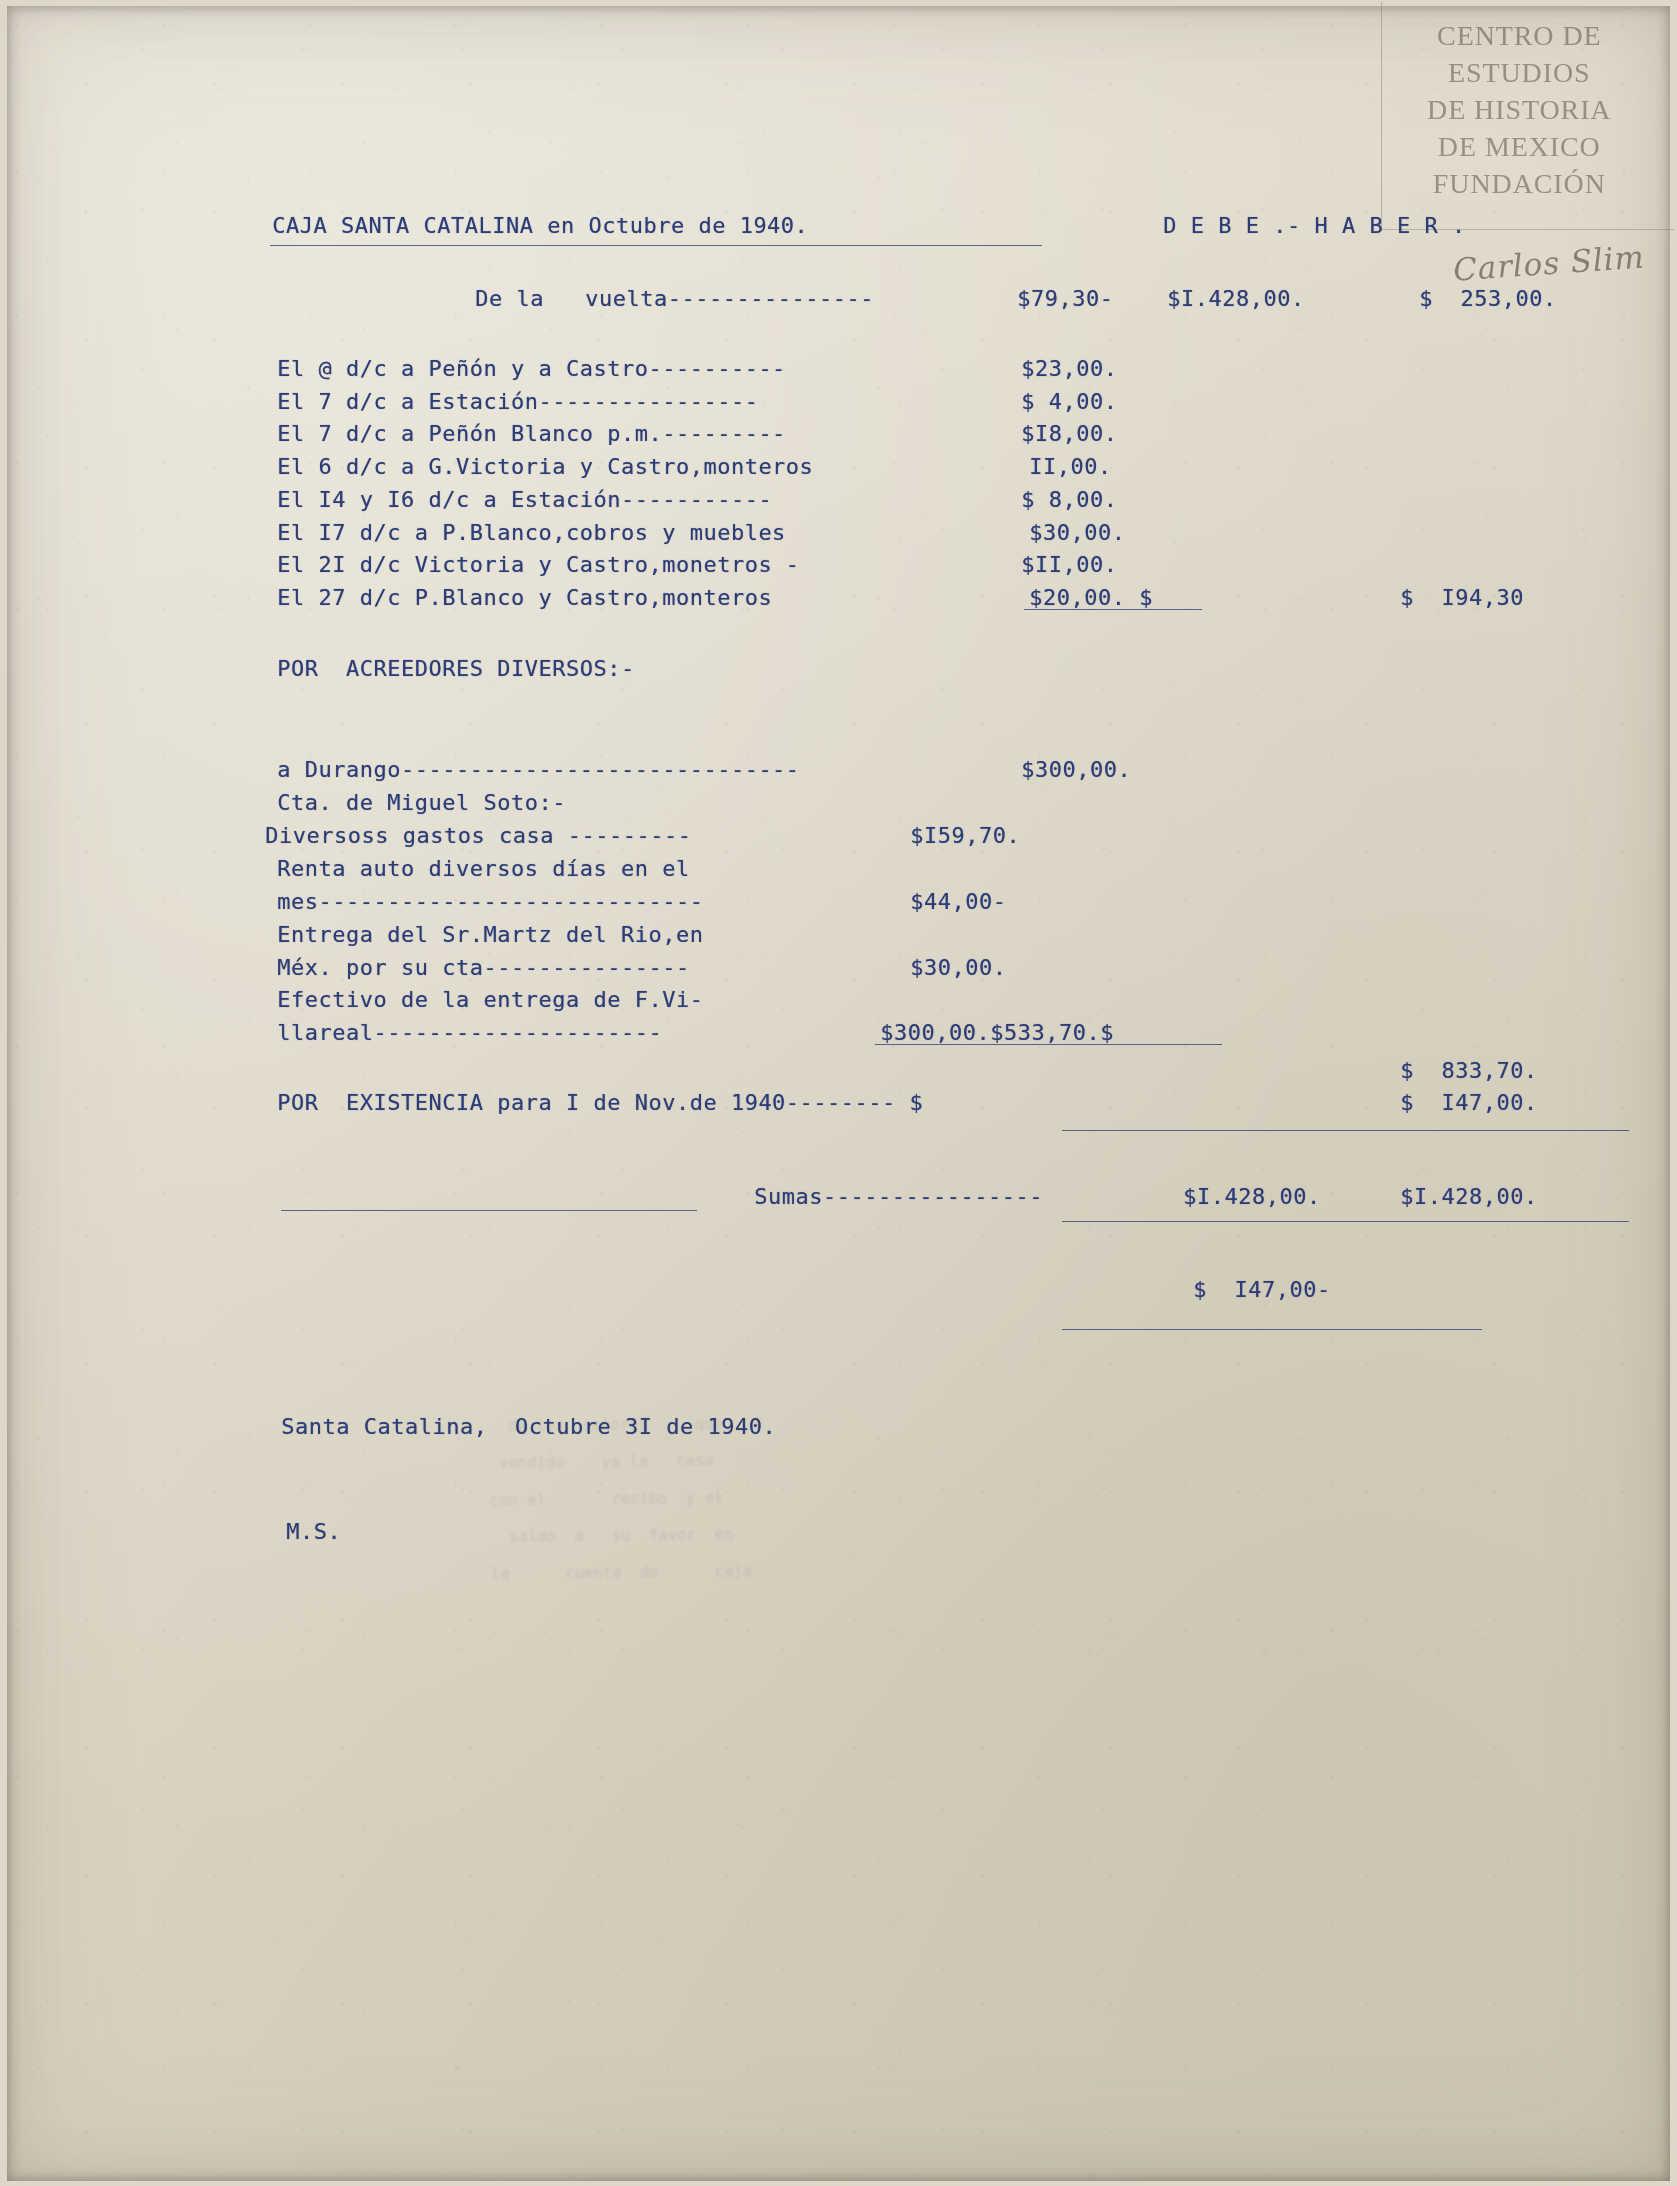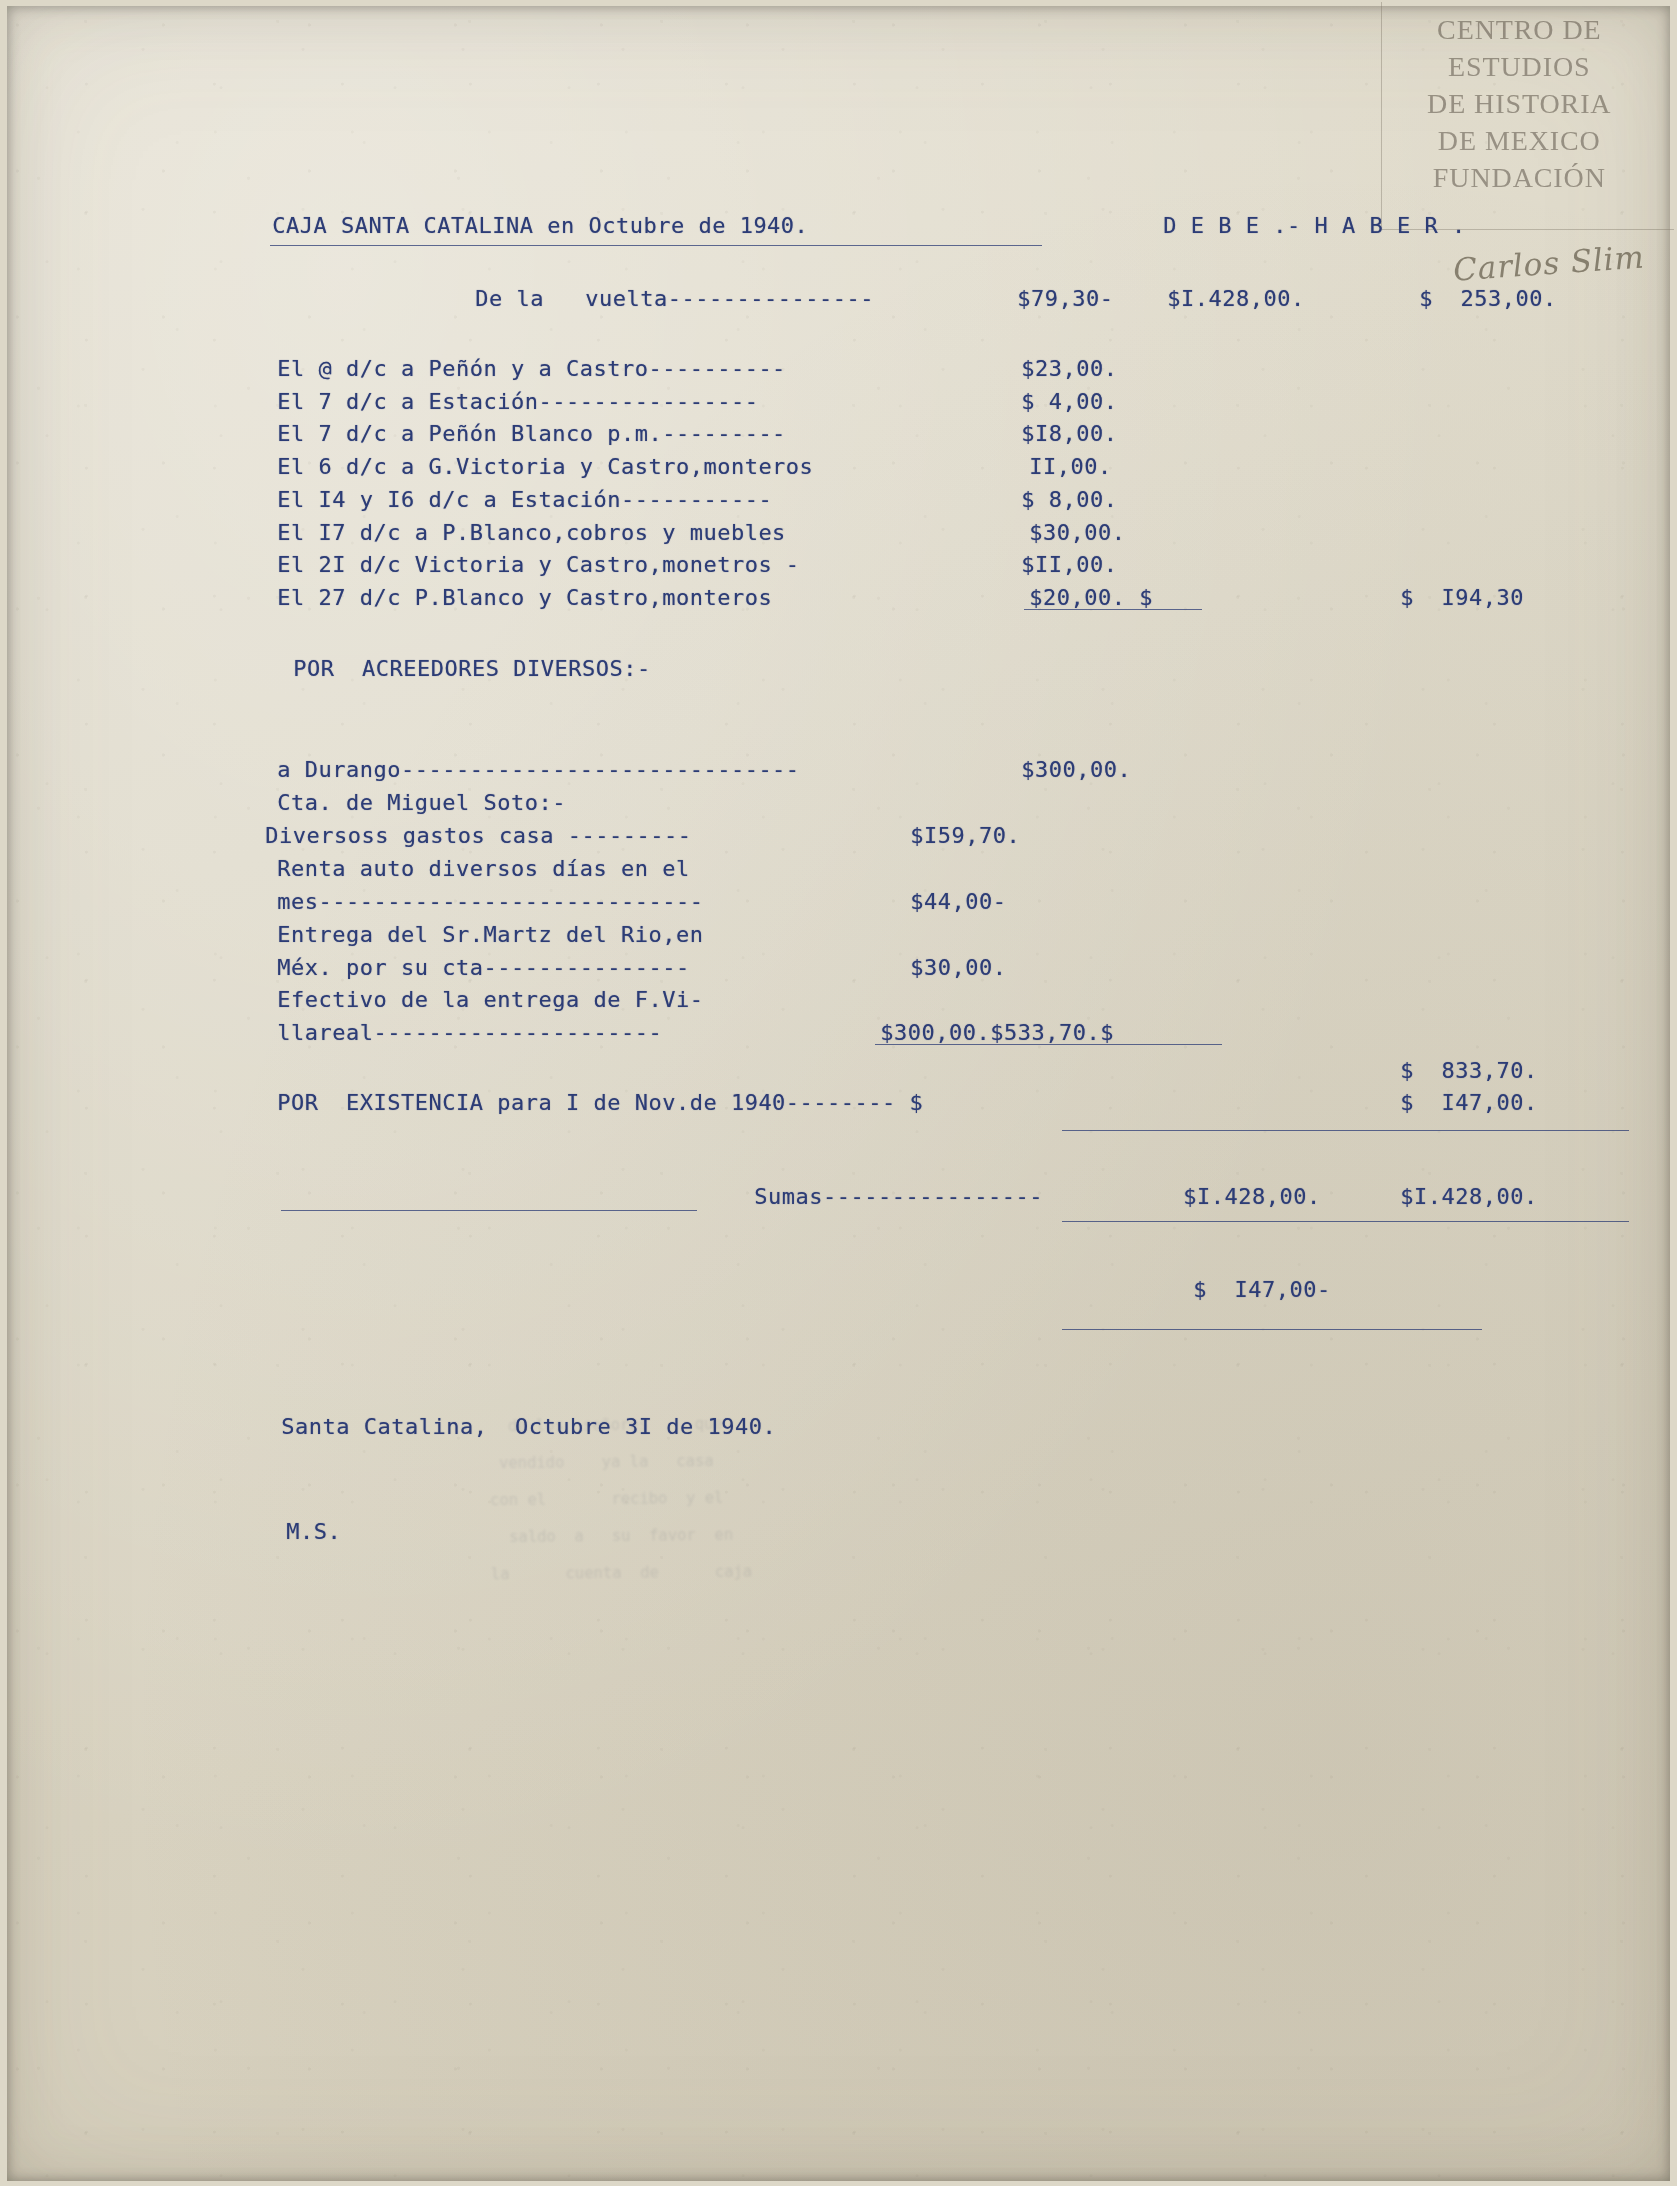--- a/index.html
+++ b/index.html
@@ -139,21 +139,21 @@
     <div class="grain"></div>
 
     <div class="ghost">   de los  señores     que
   vendido    ya la   casa
  con el       recibo  y el
    saldo  a   su  favor  en
  la      cuenta  de      caja</div>
 
     <div class="stamp">
       <div class="stamp-box"></div>
-      <div class="sline" style="margin-top:5px">CENTRO DE</div>
+      <div class="sline" style="margin-top:11px">CENTRO DE</div>
       <div class="sline">ESTUDIOS</div>
       <div class="sline">DE HISTORIA</div>
       <div class="sline">DE MEXICO</div>
       <div class="sline">FUNDACIÓN</div>
     </div>
     <div class="signature">Carlos Slim</div>
 
     <div class="typed" style="left:265px; top:206px;">CAJA SANTA CATALINA en Octubre de 1940.</div>
     <div class="typed" style="left:1156px; top:206px;">D E B E .- H A B E R .</div>
     <div class="rule" style="left:263px; top:239px; width:772px;"></div>
@@ -182,21 +182,21 @@
     <div class="typed" style="left:1022px; top:513px;">$30,00.</div>
 
     <div class="typed" style="left:270px; top:545px;">El 2I d/c Victoria y Castro,monetros -</div>
     <div class="typed" style="left:1014px; top:545px;">$II,00.</div>
 
     <div class="typed" style="left:270px; top:578px;">El 27 d/c P.Blanco y Castro,monteros</div>
     <div class="typed" style="left:1022px; top:578px;">$20,00. $</div>
     <div class="rule" style="left:1017px; top:603px; width:178px;"></div>
     <div class="typed" style="left:1393px; top:578px;">$  I94,30</div>
 
-    <div class="typed" style="left:270px; top:649px;margin-left:16px;">POR  ACREEDORES DIVERSOS:-</div>
+    <div class="typed" style="left:270px; top:649px;">POR  ACREEDORES DIVERSOS:-</div>
 
 
     <div class="typed" style="left:270px; top:750px;">a Durango-----------------------------</div>
     <div class="typed" style="left:1014px; top:750px;">$300,00.</div>
 
     <div class="typed" style="left:270px; top:783px;">Cta. de Miguel Soto:-</div>
 
     <div class="typed" style="left:258px; top:816px;">Diversoss gastos casa ---------</div>
     <div class="typed" style="left:903px; top:816px;">$I59,70.</div>
 

